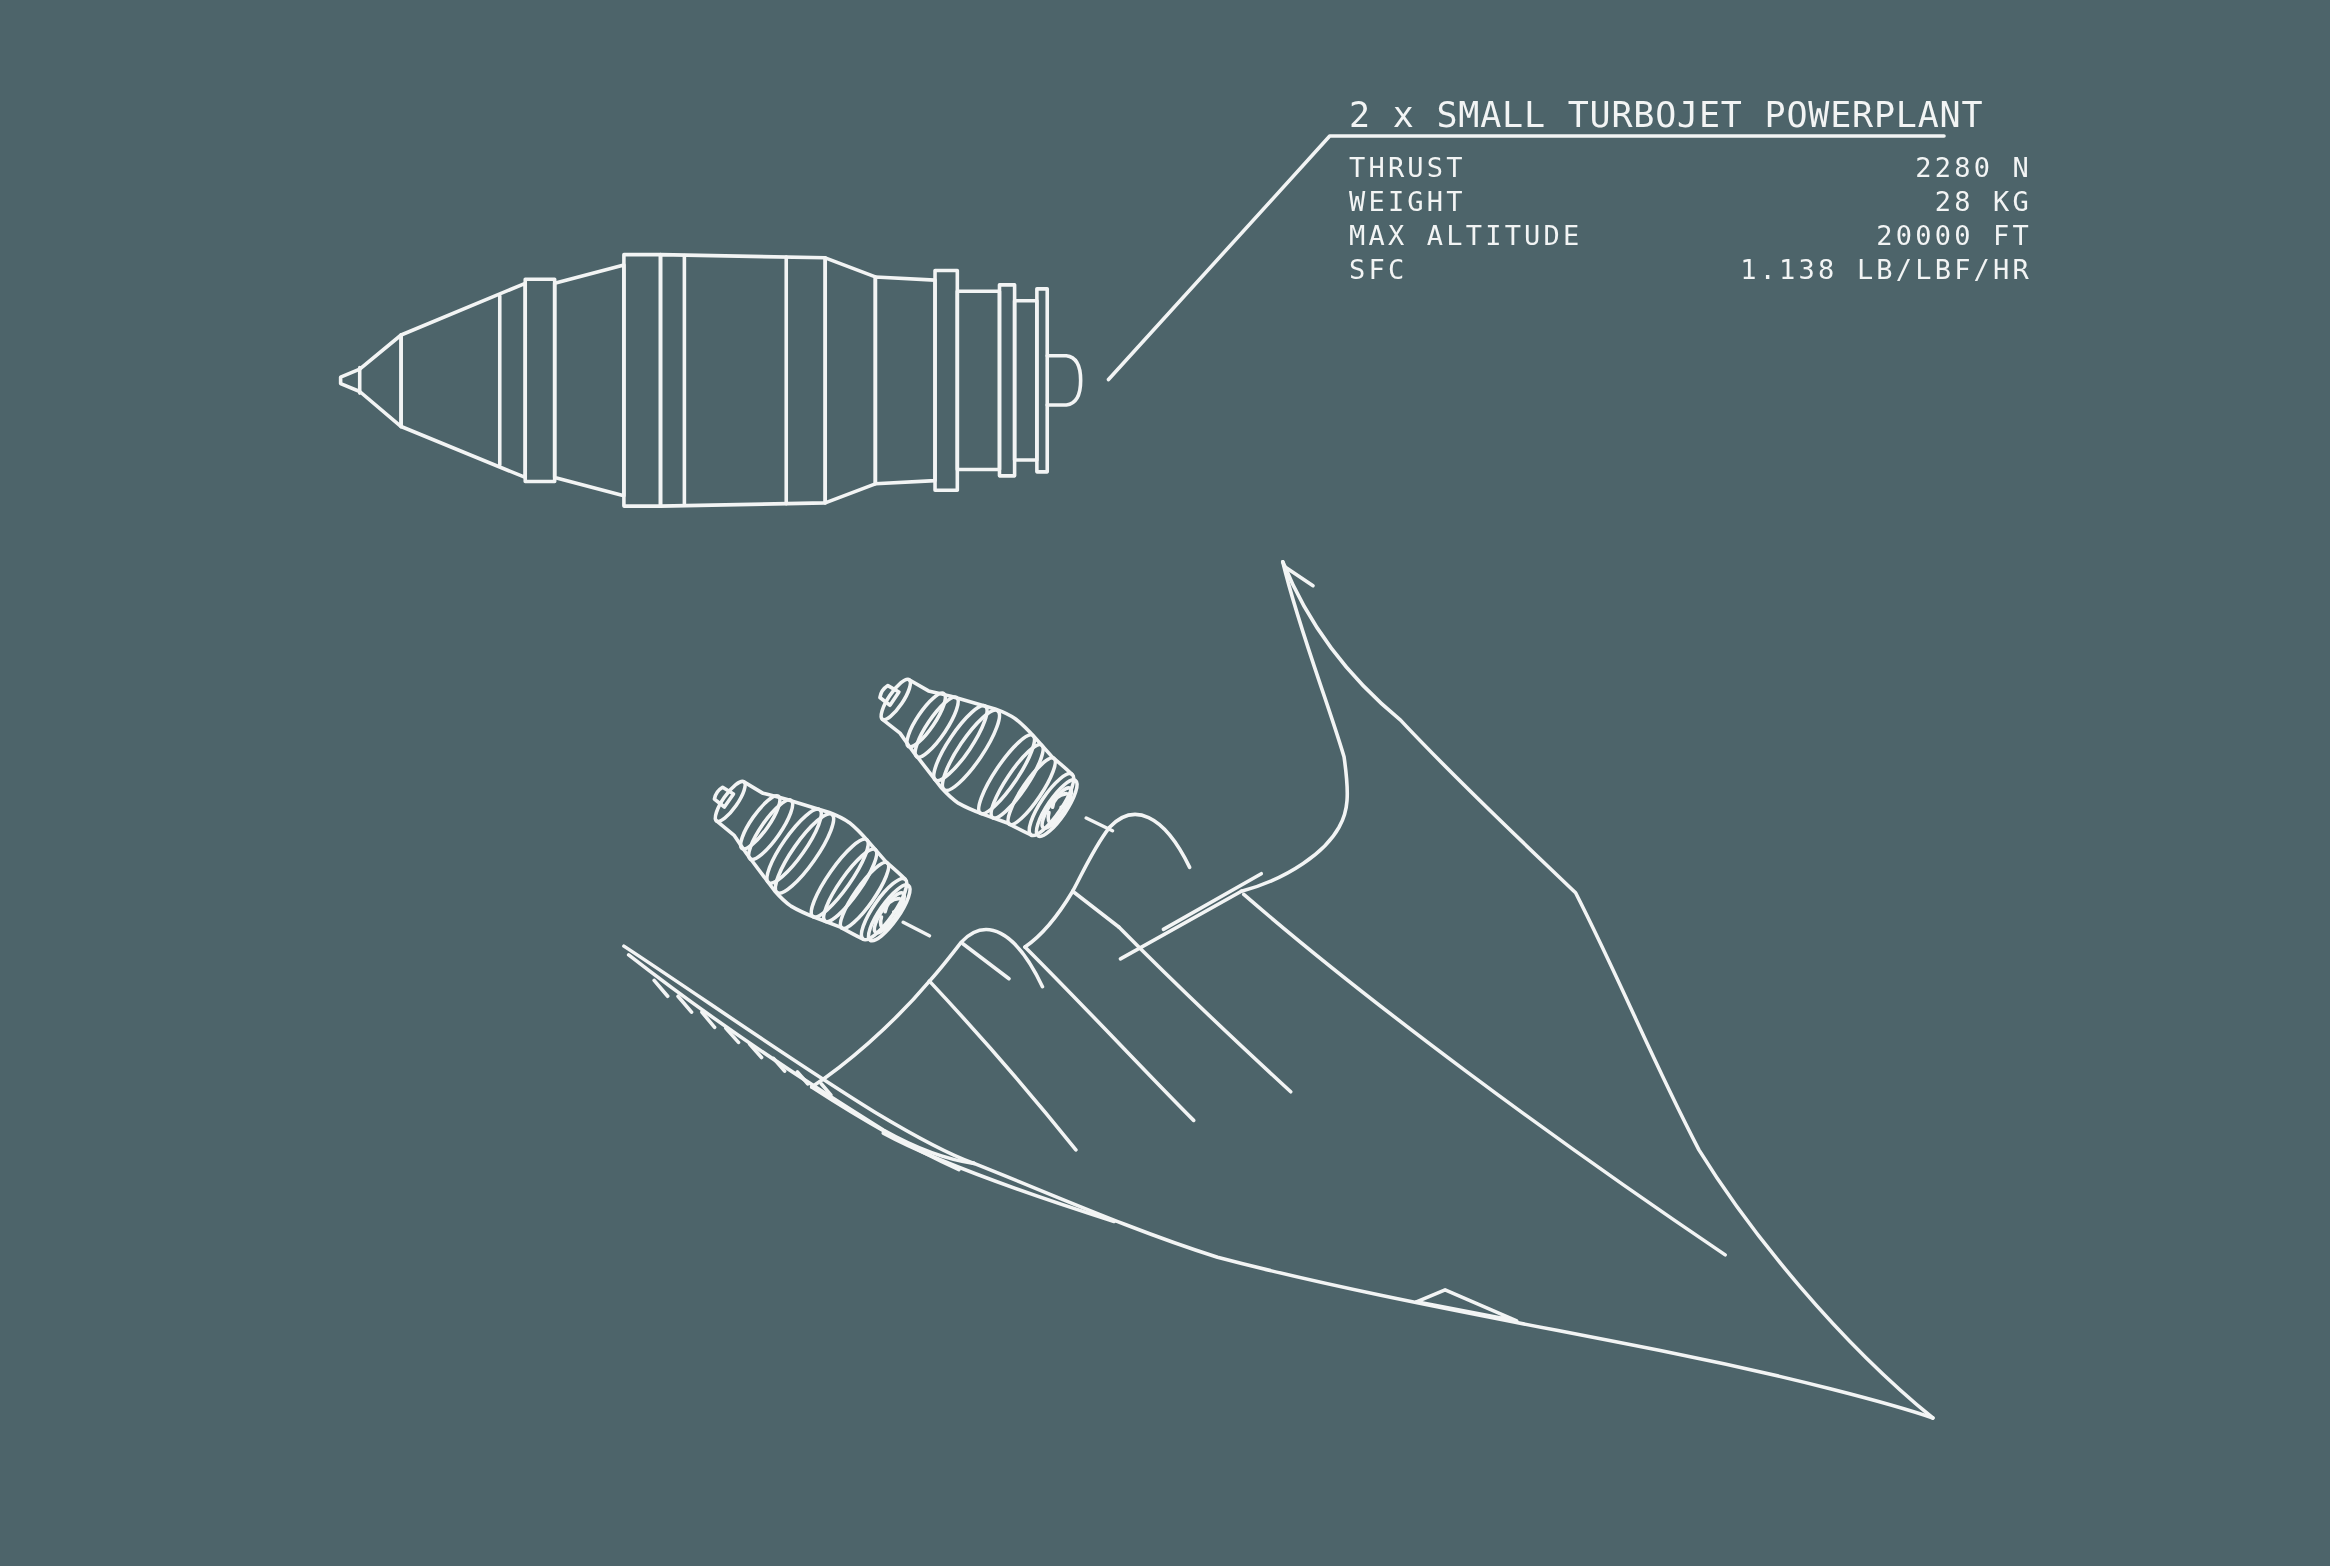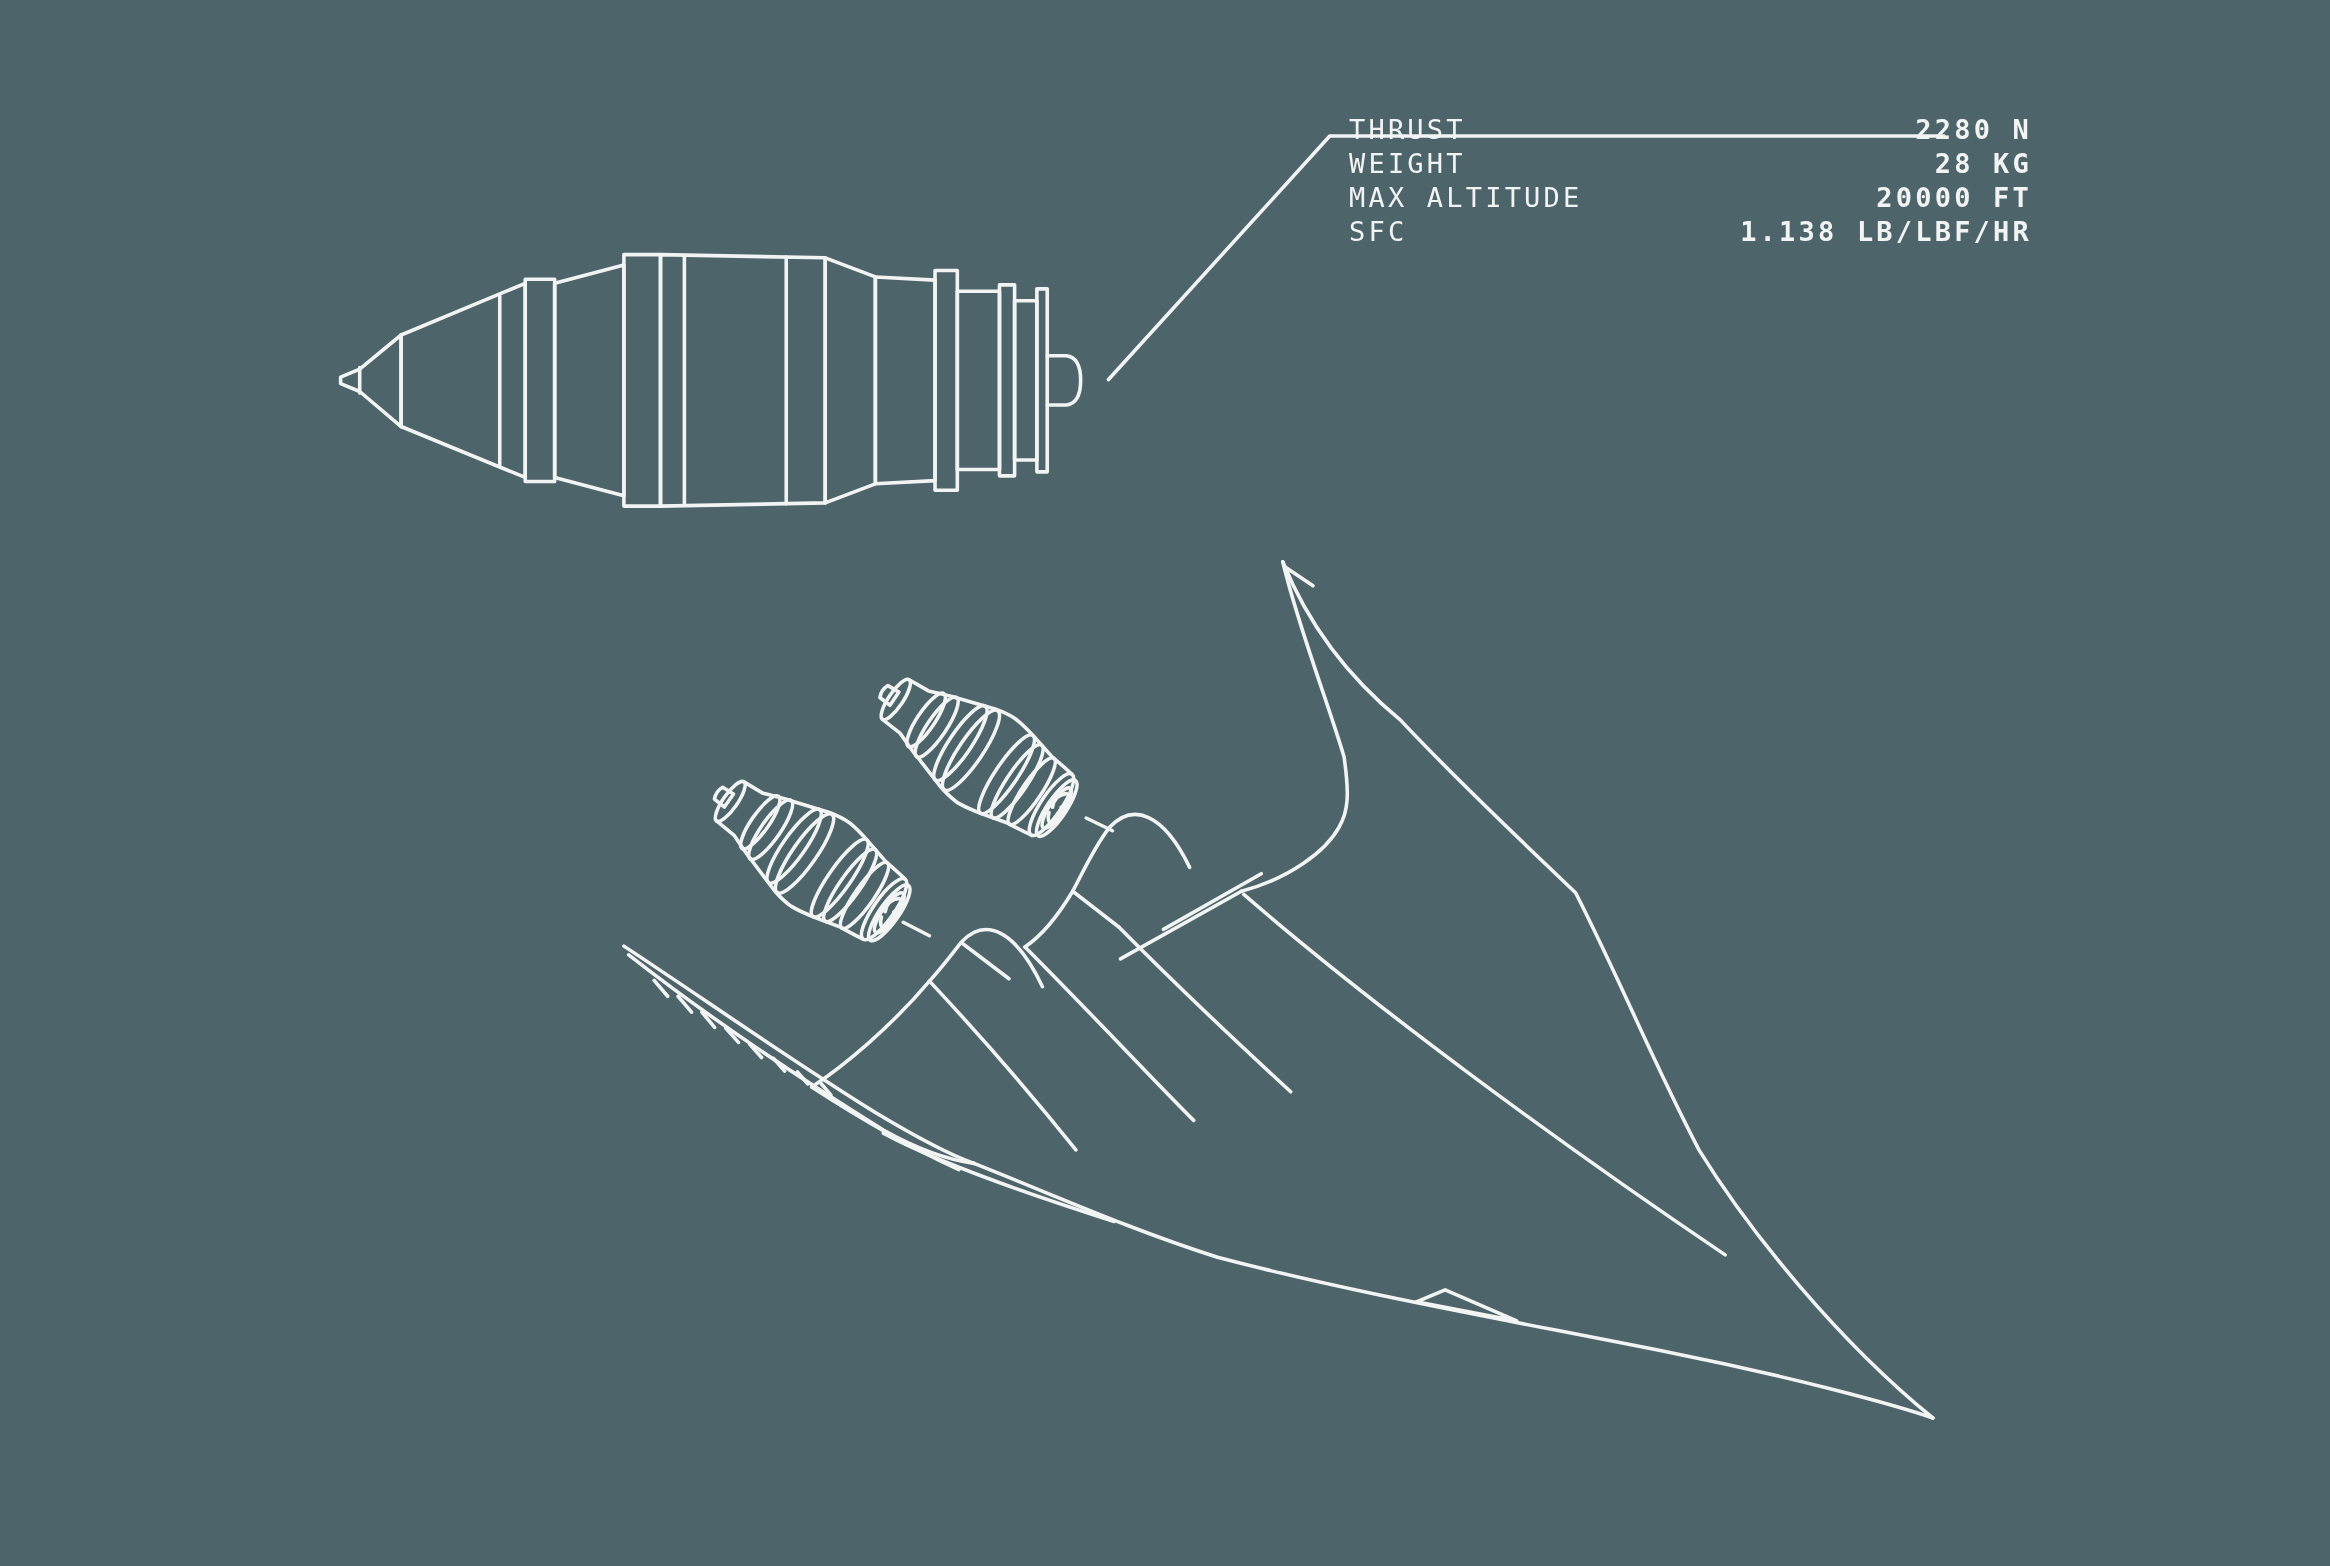--- a/index.html
+++ b/index.html
@@ -37,21 +37,21 @@
   .spec-row{
     display:flex;
     justify-content:space-between;
     align-items:baseline;
     height:34px;
     font-size:27px;
     letter-spacing:3.2px;
     white-space:pre;
     gap:44px;
   }
-  .spec-row .v{text-align:left;font-weight:bold;}
+  .spec-row .v{text-align:left;}
 </style>
 </head>
 <body>
 
 <div class="stage">
 
   <svg class="blueprint-svg" viewBox="0 0 2928 1968">
 
     <g>
 
@@ -167,20 +167,21 @@
 
       <path d="M 1224,1462 C 1320,1500 1420,1545 1530,1580 C 1700,1625 1900,1660 2100,1700 C 2250,1730 2380,1765 2429,1782"></path>
 
       <path stroke-width="2.5" d="M 1110,1424 C 1180,1462 1290,1500 1400,1535"></path>
 
       <path d="M 1780,1636 L 1816,1621 L 1906,1660 L 1780,1636"></path>
     </g>
   </svg>
 
   <div class="spec-panel">
+    <div class="spec-title">2 x SMALL TURBOJET POWERPLANT</div>
     <div class="spec-rows">
       <div class="spec-row">
         <span class="l">THRUST</span>
         <span class="v">2280 N</span>
       </div>
       <div class="spec-row">
         <span class="l">WEIGHT</span>
         <span class="v">28 KG</span>
       </div>
       <div class="spec-row">

